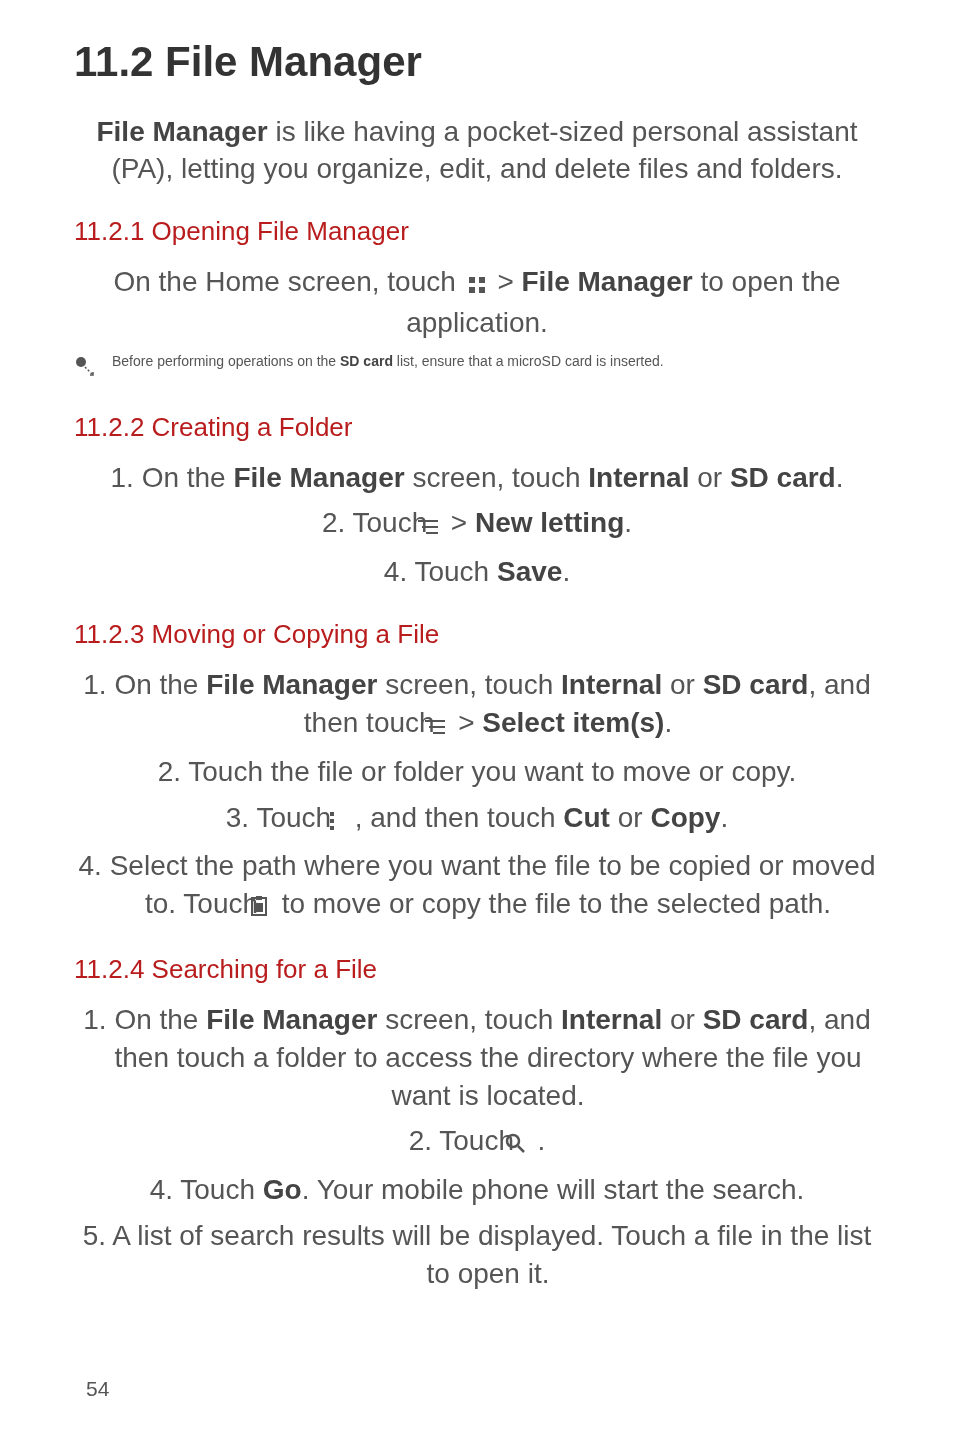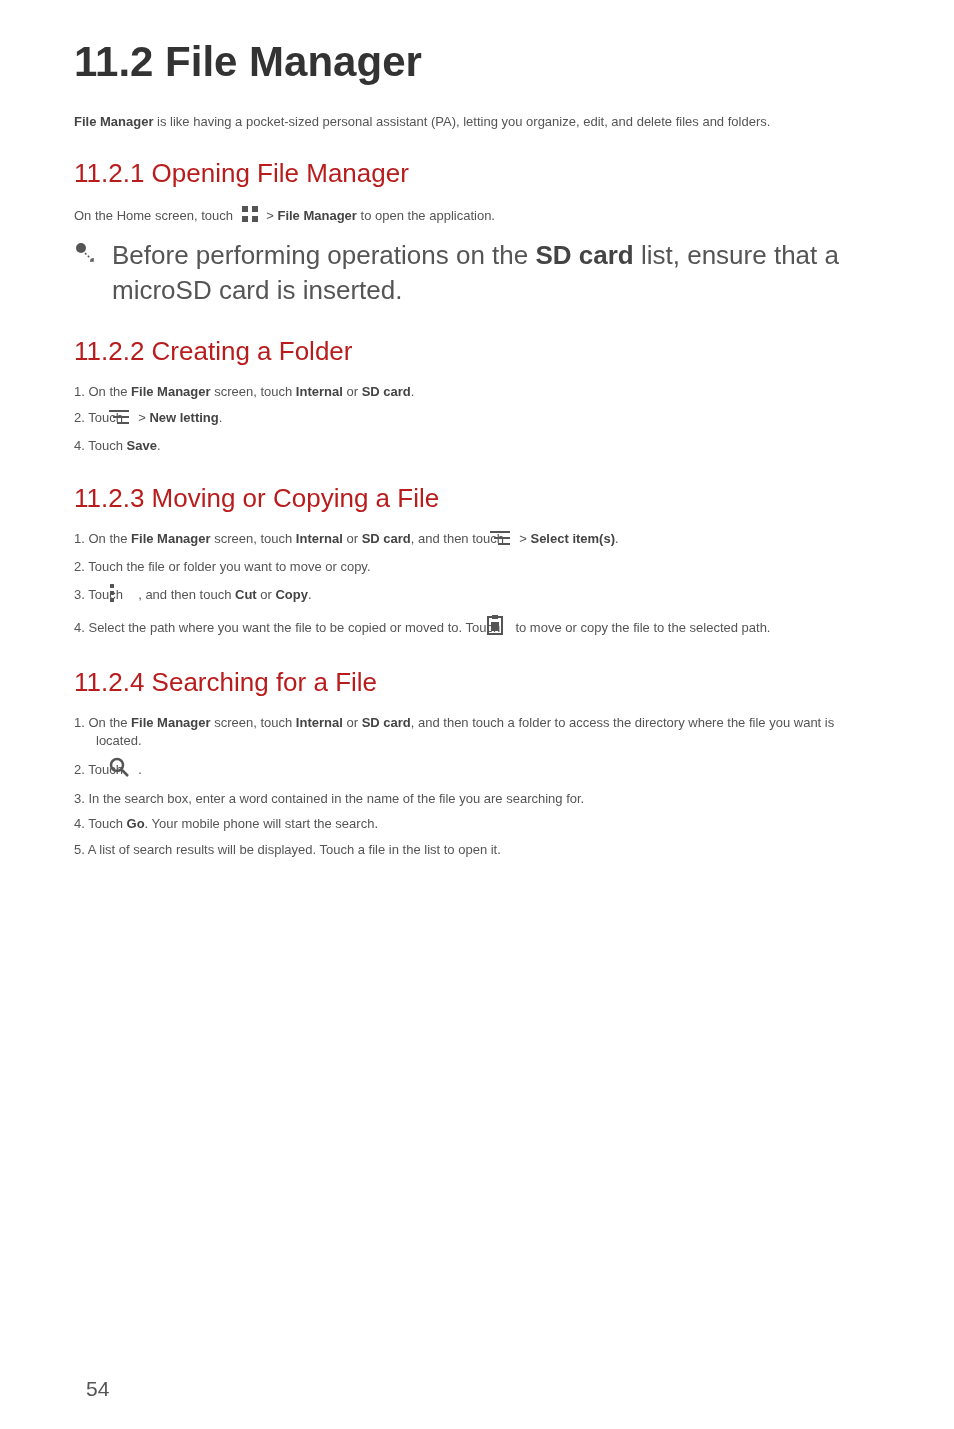--- a/index.html
+++ b/index.html
@@ -19,41 +19,42 @@
     font-stretch: semi-condensed;
   }
   h2 {
     font-size: 26px;
     font-weight: normal;
     color: #b91c1c;
     margin-top: 26px;
     margin-bottom: 14px;
   }
   p, li {
-    font-size: 13px;
+    font-size: 28px;
     color: #555;
     margin-bottom: 8px;
+    text-align: center;
   }
   .intro { margin-bottom: 18px; }
   ol { list-style: none; padding-left: 0; }
   ol li { padding-left: 22px; text-indent: -22px; }
   .note {
     display: flex;
     align-items: flex-start;
     gap: 12px;
     margin: 10px 0 6px 0;
   }
   .note-icon {
     flex: 0 0 auto;
     width: 26px;
     display: inline-block;
     text-align: left;
     padding-top: 4px;
   }
-  .note-text { flex: 1; font-size: 26px; color:#555; }
+  .note-text { flex: 1; font-size: 14px; color:#555; }
   .icon {
     display: inline-block;
     vertical-align: -3px;
     margin: 0 4px;
   }
   .page-num {
     position: absolute;
     bottom: 26px;
     left: 86px;
     font-size: 21px;
@@ -175,23 +176,20 @@
     <span>2. </span><span>Touch </span>
     <span class="icon">
       <svg width="20" height="20" viewBox="0 0 20 20">
         <circle cx="8" cy="8" r="6" fill="none" stroke="#555" stroke-width="2.5"></circle>
         <line x1="13" y1="13" x2="19" y2="19" stroke="#555" stroke-width="2.5"></line>
       </svg>
     </span>
     <span> .</span>
   </li>
   <li>
-    <span>3. </span><span>In the search box, enter a word contained in the name of the file you are searching for.</span>
-  </li>
-  <li>
     <span>4. </span><span>Touch </span><b>Go</b><span>. Your mobile phone will start the search.</span>
   </li>
   <li>
     <span>5. </span><span>A list of search results will be displayed. Touch a file in the list to open it.</span>
   </li>
 </ol>
 
 <div class="page-num">54</div>
 
 </body></html>

